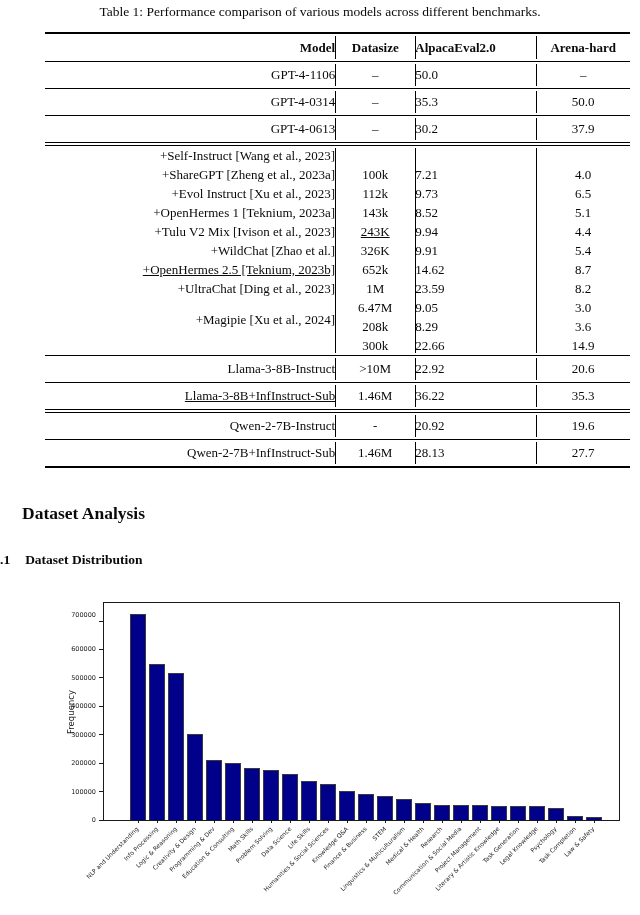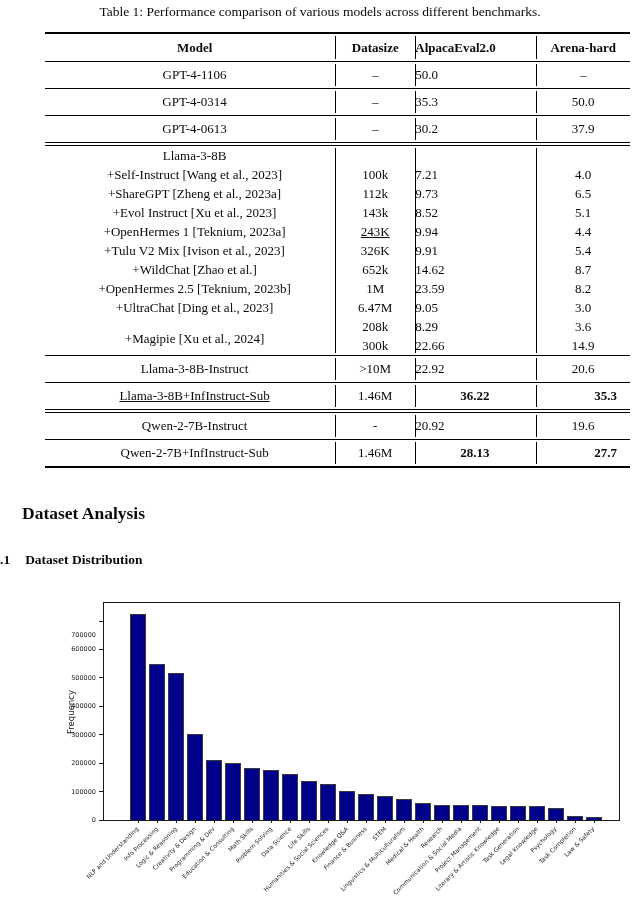--- a/index.html
+++ b/index.html
@@ -19,29 +19,29 @@
   
   .paper-table{
     position:absolute;left:45px;top:32px;width:585px;
     font-size:13px;
   }
   .rule{height:0;border-top:1.4px solid #000;}
   .rule-thick{height:0;border-top:2px solid #000;}
   .rule-double{height:2px;border-top:1.2px solid #000;border-bottom:1.2px solid #000;}
   .t-group{display:flex;position:relative;}
   .t-col{box-sizing:border-box;}
-  .c-model{width:49.6%;text-align:center;padding-left:9px;}
+  .c-model{width:49.6%;text-align:right;padding-left:9px;}
   .c-data{width:13.7%;text-align:center;}
   .c-alpaca{width:20.7%;}
   .c-arena{width:16.0%;text-align:center;}
   .piped{position:relative;}
   .piped::before{content:"";position:absolute;left:0;top:2px;bottom:2px;width:1px;background:#000;}
   .t-line{white-space:nowrap;}
   .hdr .t-line{font-weight:bold;}
-  .bold-val{font-weight:bold;padding-left:45px;}
+  .bold-val{font-weight:normal;}
   
   .sec-heading{
     position:absolute;left:22px;top:503px;
     font-size:17.5px;font-weight:bold;
   }
   .subsec-heading{
     position:absolute;left:0px;top:552px;
     font-size:13.5px;font-weight:bold;
   }
   .subsec-heading .num{margin-right:15px;}
@@ -139,28 +139,27 @@
         <div class="t-col c-alpaca piped">
           <div class="t-line" style="line-height: 26px; height: 26px;">30.2</div>
         </div>
         <div class="t-col c-arena piped">
           <div class="t-line" style="line-height: 26px; height: 26px;">37.9</div>
         </div>
       </div>
       <div class="rule-double"></div>
       <div class="t-group">
         <div class="t-col c-model">
-          <div class="t-line" style="line-height: 19px; height: 19px;">Llama-3-8B</div>
           <div class="t-line" style="line-height: 19px; height: 19px;">+Self-Instruct [Wang et al., 2023]</div>
           <div class="t-line" style="line-height: 19px; height: 19px;">+ShareGPT [Zheng et al., 2023a]</div>
           <div class="t-line" style="line-height: 19px; height: 19px;">+Evol Instruct [Xu et al., 2023]</div>
           <div class="t-line" style="line-height: 19px; height: 19px;">+OpenHermes 1 [Teknium, 2023a]</div>
           <div class="t-line" style="line-height: 19px; height: 19px;">+Tulu V2 Mix [Ivison et al., 2023]</div>
           <div class="t-line" style="line-height: 19px; height: 19px;">+WildChat [Zhao et al.]</div>
-          <div class="t-line" style="line-height: 19px; height: 19px;">+OpenHermes 2.5 [Teknium, 2023b]</div>
+          <div class="t-line" style="line-height: 19px; height: 19px; text-decoration: underline;">+OpenHermes 2.5 [Teknium, 2023b]</div>
           <div class="t-line" style="line-height: 19px; height: 19px;">+UltraChat [Ding et al., 2023]</div>
           <div class="t-line" style="line-height: 19px; height: 19px; margin-top: 12px;">+Magipie [Xu et al., 2024]</div>
         </div>
         <div class="t-col c-data piped">
           <div class="t-line" style="line-height: 19px; height: 19px;"></div>
           <div class="t-line" style="line-height: 19px; height: 19px;">100k</div>
           <div class="t-line" style="line-height: 19px; height: 19px;">112k</div>
           <div class="t-line" style="line-height: 19px; height: 19px;">143k</div>
           <div class="t-line" style="line-height: 19px; height: 19px; text-decoration: underline;">243K</div>
           <div class="t-line" style="line-height: 19px; height: 19px;">326K</div>
@@ -278,21 +277,21 @@
       <div class="ytick-label" style="top: 156.143px;">200000</div>
       <div class="ytick" style="top: 131.214px;"></div>
       <div class="ytick-label" style="top: 127.714px;">300000</div>
       <div class="ytick" style="top: 102.786px;"></div>
       <div class="ytick-label" style="top: 99.2857px;">400000</div>
       <div class="ytick" style="top: 74.3571px;"></div>
       <div class="ytick-label" style="top: 70.8571px;">500000</div>
       <div class="ytick" style="top: 45.9286px;"></div>
       <div class="ytick-label" style="top: 42.4286px;">600000</div>
       <div class="ytick" style="top: 17.5px;"></div>
-      <div class="ytick-label" style="top: 28px;">700000</div>
+      <div class="ytick-label" style="top: 8px;">700000</div>
       <div class="bar" style="left: 26px; height: 206px; background: rgb(0, 0, 139);"></div>
       <div class="xtick" style="left: 34px;"></div>
       <div class="xtick-label" style="right: 484px;">NLP and Understanding</div>
       <div class="bar" style="left: 45px; height: 156px; background: rgb(0, 0, 139);"></div>
       <div class="xtick" style="left: 53px;"></div>
       <div class="xtick-label" style="right: 465px;">Info Processing</div>
       <div class="bar" style="left: 64px; height: 147px; background: rgb(0, 0, 139);"></div>
       <div class="xtick" style="left: 72px;"></div>
       <div class="xtick-label" style="right: 446px;">Logic &amp; Reasoning</div>
       <div class="bar" style="left: 83px; height: 86px; background: rgb(0, 0, 139);"></div>

